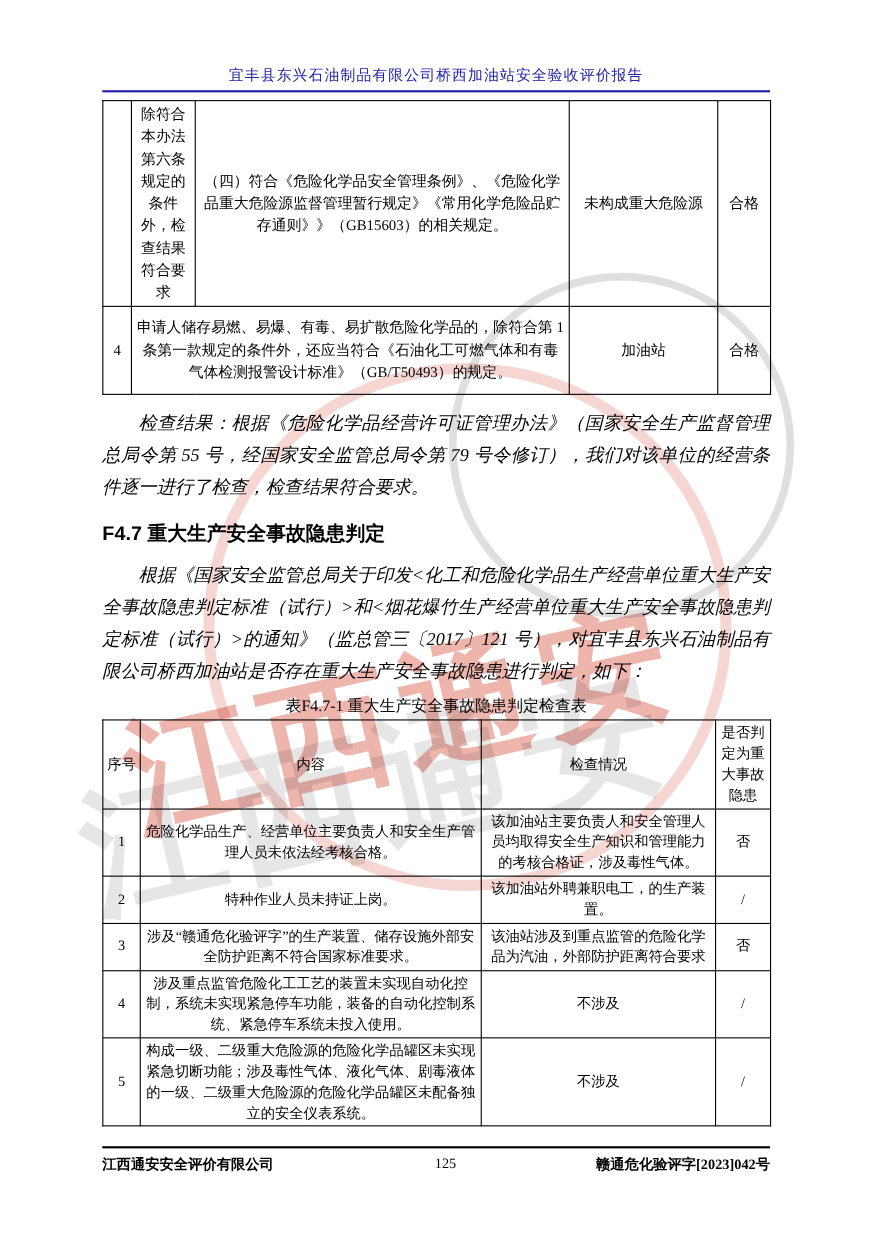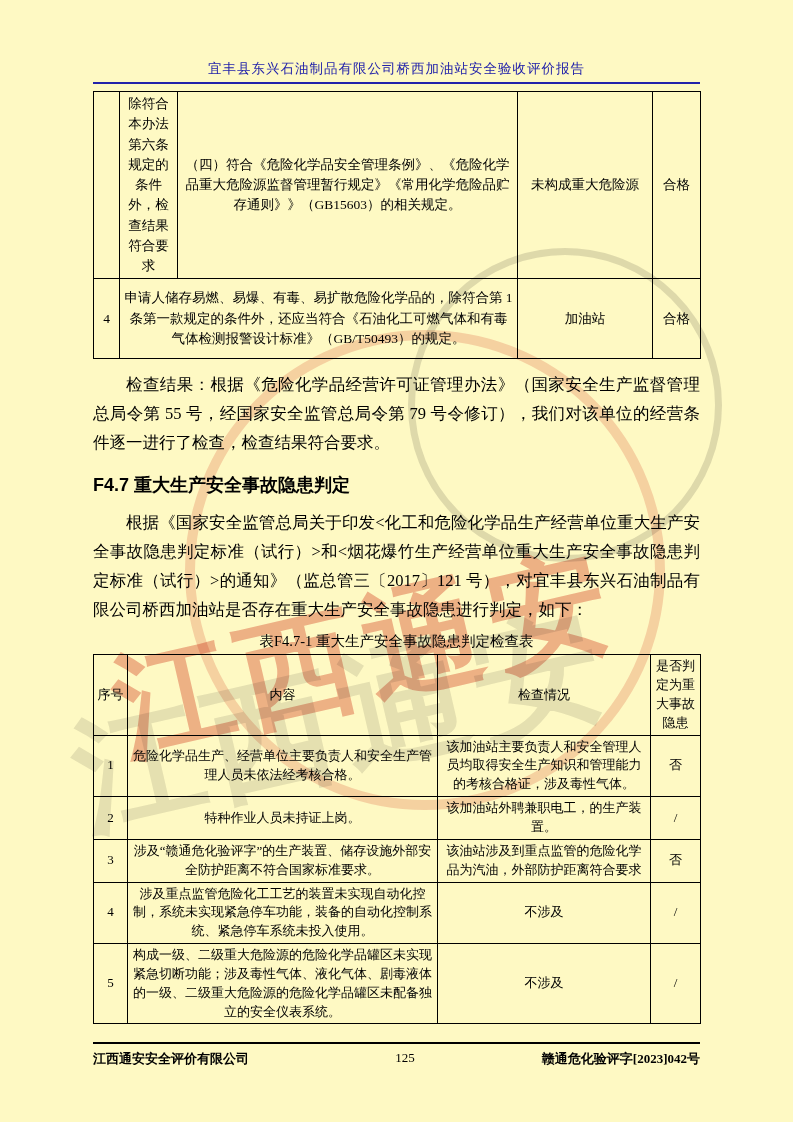--- a/index.html
+++ b/index.html
@@ -1,18 +1,18 @@
 <!DOCTYPE html>
 <html><head>
 <meta charset="utf-8">
 <style>
   html,body { margin:0; padding:0; background:#9a9a9a; }
   .page {
     position:relative; width:793px; height:1122px; margin:0 auto;
-    background:#fef9c3; overflow:hidden;
+    background:#ffffff; overflow:hidden;
     font-family:"Liberation Serif","DejaVu Serif",serif; color:#000;
   }
   .content { position:absolute; left:93px; top:60px; width:607px; }
 
   
   .doc-header {
     text-align:center; color:#2222aa; font-size:13.5px; letter-spacing:1px;
     padding-bottom:4px; border-bottom:2px solid #2222aa;
   }
 
@@ -23,20 +23,21 @@
     font-size:13.5px; line-height:1.5; padding:2px 4px;
     word-break:break-all; font-weight:normal;
   }
   .tbl-license { margin-top:7px; }
   .tbl-license .row-a { height:158px; }
   .tbl-license .row-b { height:80px; }
 
   .para {
     font-size:16.5px; line-height:29px; text-indent:2em; text-align:justify;
     margin:11px 0 0 0;
+    font-style:italic;
   }
   .section-heading {
     font-family:"Liberation Sans","DejaVu Sans",sans-serif;
     font-size:18px; font-weight:bold; margin:16px 0 4px 0;
   }
   .tbl-caption { text-align:center; font-size:14.5px; margin:8px 0 3px 0; }
 
   .tbl-hazard td { font-size:13px; line-height:1.45; padding:2px 3px; }
   .tbl-hazard .hdr td { height:62px; }
 

